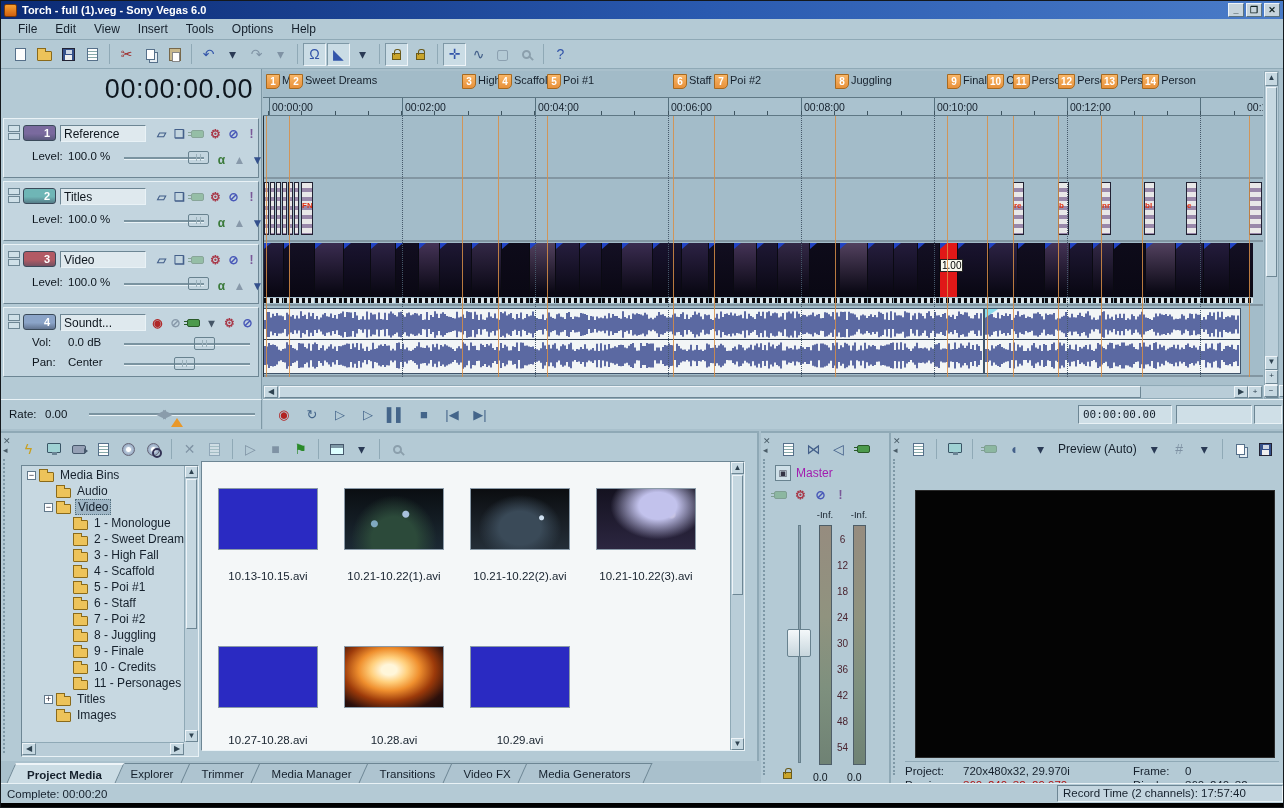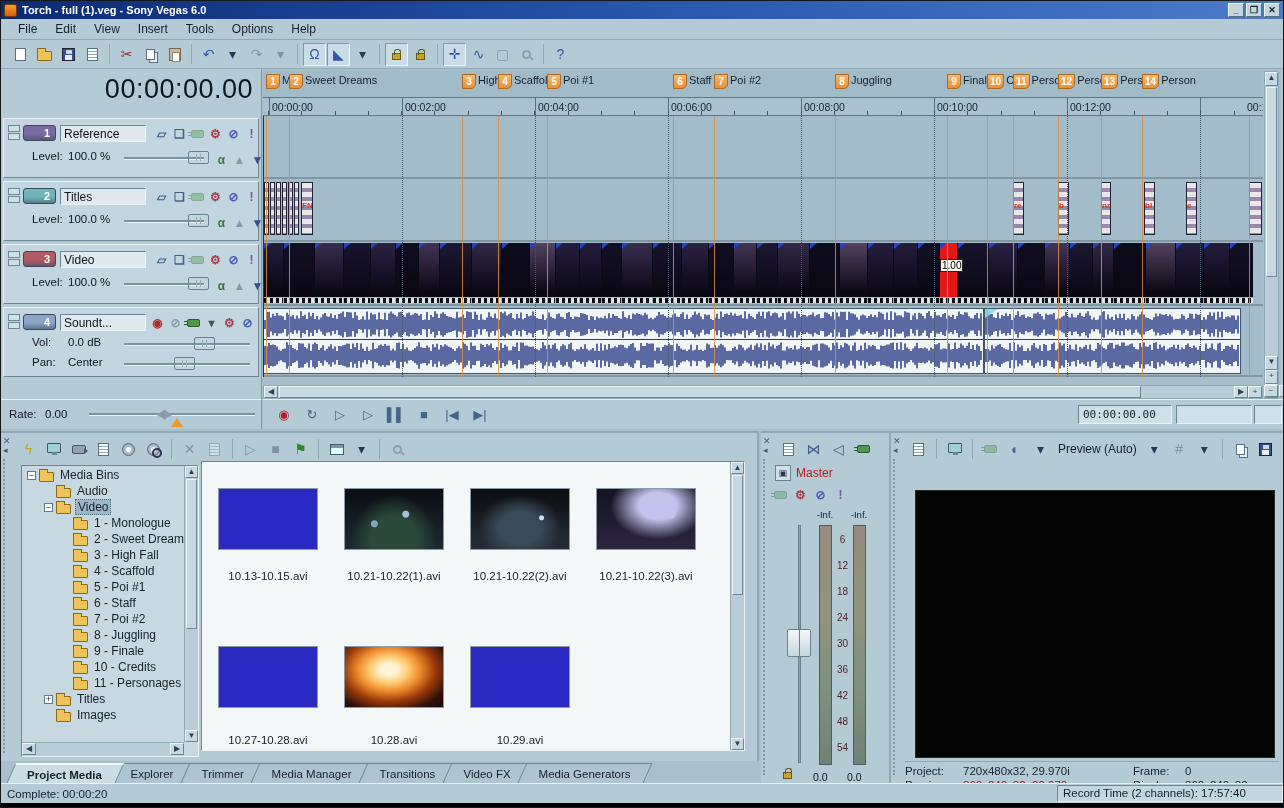--- a/index.html
+++ b/index.html
@@ -130,21 +130,21 @@
 .th-fire{background:radial-gradient(ellipse at 45% 38%,#fff6da 0 10%,#ffcf7c 24%,#ef8f2e 40%,#9c3a0a 60%,#2c100c 82%,#170a08)}
 .mname{position:absolute;width:124px;text-align:center;font-size:11.5px;color:#15202c;white-space:nowrap}
 #listvsb{position:absolute;right:0;top:0;bottom:0;width:14px;background:#b9cdd8;border-left:1px solid #8fa9b6;display:flex;flex-direction:column}
 #listvsb .sbtn{width:100%}
 #listvthumb{height:120px;background:#c6d8e1;border:1px solid;border-color:#eef4f8 #6d8694 #6d8694 #eef4f8;margin:1px}
 #listvspacer{flex:1}
 
 #mixerpanel{left:760px;width:130px;height:352px;border-right:2px solid #8fa9b6}
 #masterrow{position:absolute;left:14px;top:32px;display:flex;align-items:center;gap:5px}
 .msq{width:16px;height:16px;background:#cfe0e8;border:1px solid #68828f;font-size:9px;line-height:14px;text-align:center;color:#334}
-#mastername{font-size:12px;color:#b91c1c}
+#mastername{font-size:12px;color:#a21caf}
 #mixicons{position:absolute;left:12px;top:54px;display:flex;gap:5px;align-items:center}
 .inf{position:absolute;top:76px;width:34px;text-align:center;font-size:9.5px;color:#15202c}
 .meter{position:absolute;top:92px;width:13px;height:240px;border:1px solid #4e5e68;background:linear-gradient(180deg,#968c7f,#90937f 38%,#7e907e 68%,#6f8274)}
 #mixscale{position:absolute;left:71px;top:102px;width:21px;height:218px;display:flex;flex-direction:column;justify-content:space-between;text-align:center}
 .mscale{font-size:10px;color:#4a2430;line-height:1}
 #fline{position:absolute;left:37px;top:92px;width:3px;height:238px;background:#8aa0ac;border:1px solid #67808c}
 #fhandle{position:absolute;left:26px;top:196px;width:24px;height:28px;background:linear-gradient(180deg,#f4f8fa,#c7d6dd);border:1px solid #68828f;border-radius:2px}
 #fhandle::after{content:"";position:absolute;left:11px;top:0;bottom:0;width:1px;background:#68828f}
 .mval{position:absolute;top:338px;width:25px;text-align:left;font-size:10.5px;color:#0e161e}
 #mixlock{position:absolute;left:22px;top:334px}

